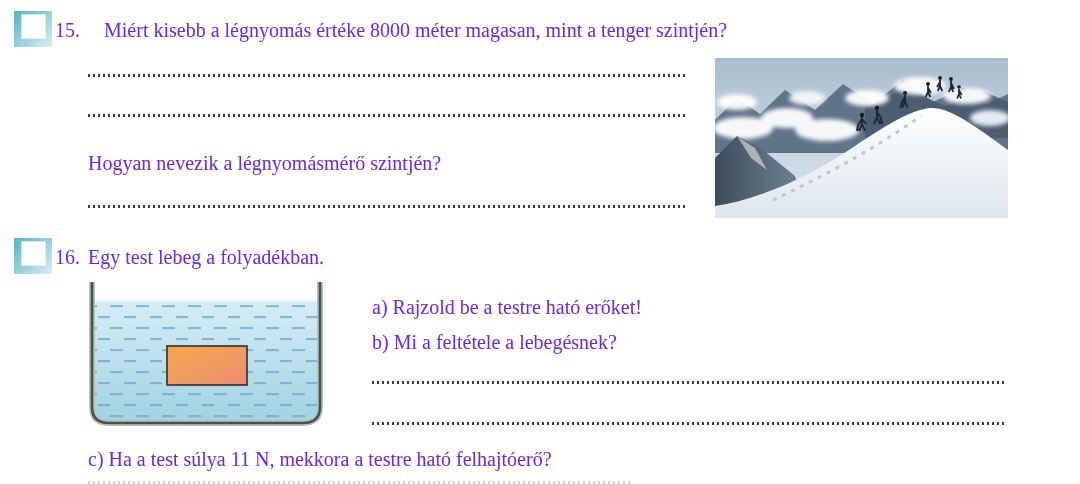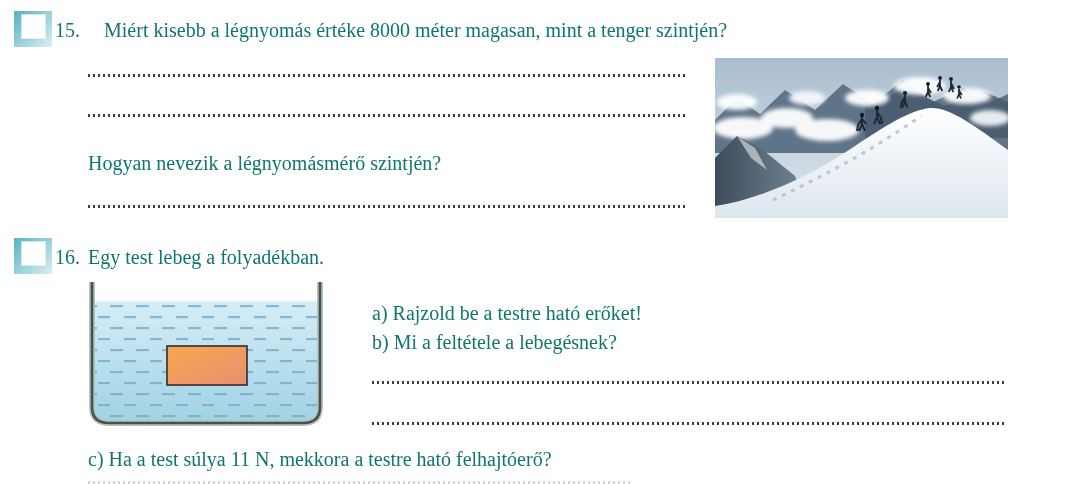--- a/index.html
+++ b/index.html
@@ -1,18 +1,18 @@
 <!DOCTYPE html>
 <html><head>
 <meta charset="utf-8">
 <style>
   html,body { margin:0; padding:0; background:#ffffff; }
   .page {
     position:relative; width:1080px; height:484px; background:#ffffff;
-    font-family:"Liberation Serif","DejaVu Serif",serif; color:#0f766e; overflow:hidden;
+    font-family:"Liberation Serif","DejaVu Serif",serif; color:#6d28d9; overflow:hidden;
   }
   .qnum  { position:absolute; font-size:20px; line-height:26px; }
   .qtext { position:absolute; font-size:20px; line-height:26px; white-space:nowrap; }
   .dots  {
     position:absolute; height:3px;
     background-image:repeating-linear-gradient(to right,#3d3d3d 0 2px,transparent 2px 5px);
   }
   .dots-faint { opacity:.22; }
   .checkbox {
     position:absolute; width:38px; height:36px;
@@ -139,21 +139,21 @@
       </defs>
       <path d="M10,20 L10,126 Q10,141 26,141 L218,141 Q234,141 234,126 L234,20 Z" fill="url(#liq)"></path>
       <path d="M10,20 L10,126 Q10,141 26,141 L218,141 Q234,141 234,126 L234,20 Z" fill="url(#dsh)" opacity=".75"></path>
       <rect x="10" y="20" width="224" height="2" fill="#eaf6fa" opacity=".9"></rect>
       <rect x="83" y="66" width="80" height="39" fill="url(#blk)" stroke="#2e2e2e" stroke-width="1.6"></rect>
       <path d="M8,2 L8,127 Q8,143 25,143 L219,143 Q236,143 236,127 L236,2" fill="none" stroke="#b6c4be" stroke-width="6"></path>
       <path d="M8,2 L8,127 Q8,143 25,143 L219,143 Q236,143 236,127 L236,2" fill="none" stroke-width="2.6" stroke="#45524f"></path>
     </svg>
   </div>
 
-  <span class="qtext" style="left:372px; top:300px;">a) Rajzold be a testre ható erőket!</span>
+  <span class="qtext" style="left:372px; top:294px;">a) Rajzold be a testre ható erőket!</span>
   <span class="qtext" style="left:372px; top:329px;">b) Mi a feltétele a lebegésnek?</span>
 
   <div class="dots" style="left:372px; top:381px; width:633px;"></div>
   <div class="dots" style="left:372px; top:422px; width:633px;"></div>
 
   <span class="qtext" style="left:88px; top:446px;">c) Ha a test súlya 11 N, mekkora a testre ható felhajtóerő?</span>
   <div class="dots dots-faint" style="left:88px; top:481px; width:545px;"></div>
 
 </div>
 

